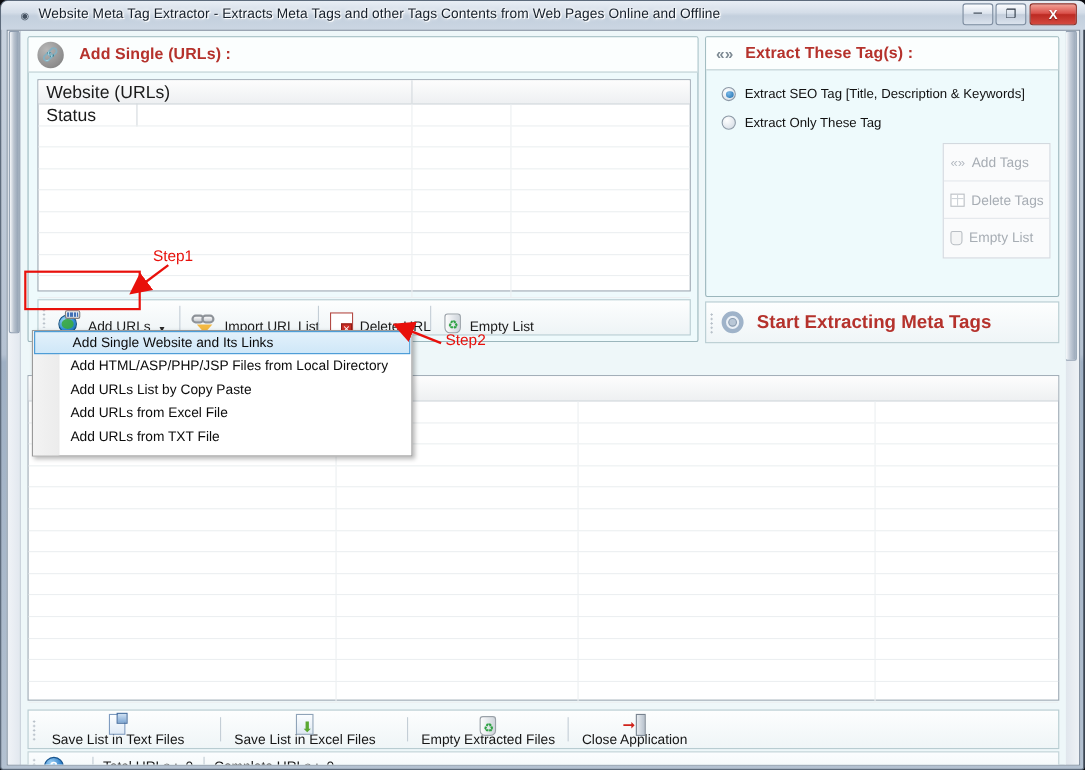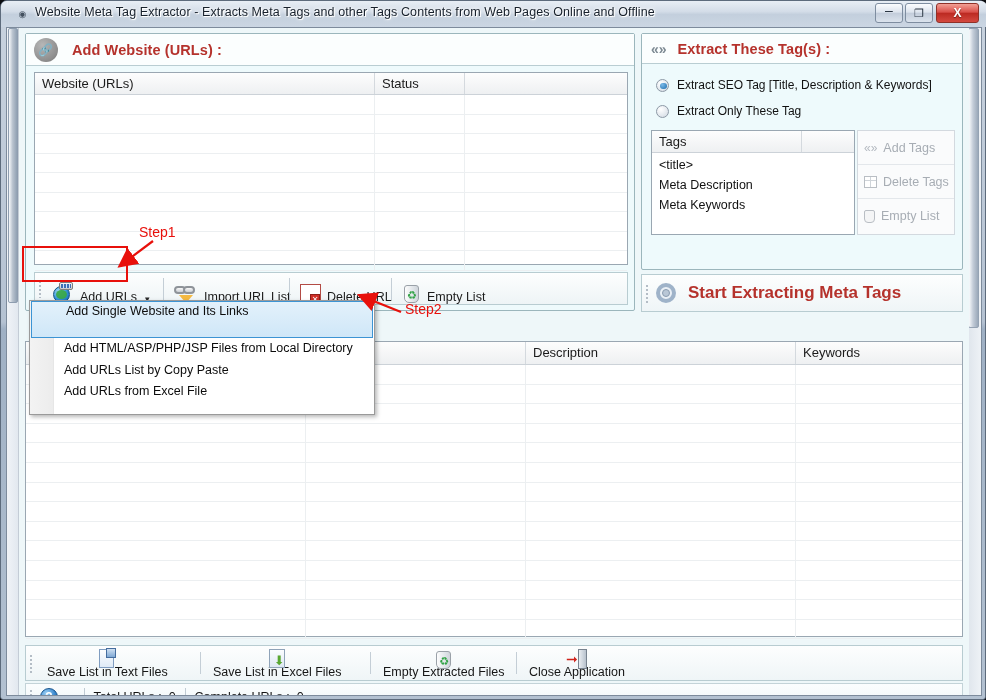--- a/index.html
+++ b/index.html
@@ -117,21 +117,21 @@
 
   
   #url-grid {
     position: absolute; left: 8px; top: 38px; width: 594px; height: 193px;
     background: #fff; border: 1px solid #9aa7b2;
   }
   .gridhead {
     display: flex; height: 22px;
     background: linear-gradient(180deg,#fdfdfd,#eef0f2);
     border-bottom: 1px solid #ccd2d8;
-    font-size: 13px; color: #1a1a1a;
+    font-size: 16px; color: #1a1a1a; flex-direction: column;
   }
   .gridhead .cell { border-right: 1px solid #d4d9de; padding: 3px 0 0 7px; }
   #url-grid .c1 { width: 340px; }
   #url-grid .c2 { width: 90px; }
   #url-grid .c3 { flex: 1; border-right: none; }
   .gridbody { position: relative; }
   .grow { height: 19.5px; border-bottom: 1px solid #eceff1; display:flex; }
   .grow .v1 { width: 340px; border-right: 1px solid #eceff1; }
   .grow .v2 { width: 90px; border-right: 1px solid #eceff1; }
   .grow .v3 { flex: 1; }
@@ -350,21 +350,21 @@
     border-right: 1px solid #e6e6e6;
   }
   .mitem {
     position: relative; height: 21.5px; line-height: 21.5px;
     padding-left: 34px; font-size: 12.5px; color: #0c0c0c;
     white-space: nowrap;
   }
   .mitem.sel {
     background: linear-gradient(180deg,#e3f1fb,#cfe7f8);
     border: 1px solid #3c94d4;
-    margin: 0 1px; height: 37px; line-height: 19.5px;
+    margin: 0 1px; height: 21px; line-height: 19.5px;
   }
 
   
   #hl-addurls {
     position:absolute; left: 21px; top: 245px; width: 106px; height: 36px;
     border: 2.5px solid #e8100b; z-index: 40; pointer-events:none;
   }
   .annot-label {
     position:absolute; font-size: 14px; color:#e8100b; z-index: 41;
     font-family: "Liberation Sans", sans-serif;
@@ -397,21 +397,21 @@
     </div>
     <div id="right-gutter">
       <div id="right-thumb"></div>
     </div>
 
     <div id="page">
 
       <div class="group" id="grp-add">
         <div class="group-head">
           <div id="link-badge">🔗</div>
-          <div class="group-title">Add Website (URLs) :</div>
+          <div class="group-title">Add Single (URLs) :</div>
         </div>
 
         <div id="url-grid">
           <div class="gridhead">
             <div class="cell c1">Website (URLs)</div>
             <div class="cell c2">Status</div>
             <div class="cell c3"></div>
           </div>
           <div class="gridbody" id="url-rows">
               <div class="grow">
@@ -513,31 +513,20 @@
 
         <div class="radio-row" style="left:14px; top:44px;">
           <span class="rad on"></span>
           <span>Extract SEO Tag [Title, Description &amp; Keywords]</span>
         </div>
         <div class="radio-row" style="left:14px; top:70px;">
           <span class="rad"></span>
           <span>Extract Only These Tag</span>
         </div>
 
-        <div id="tags-grid">
-          <div class="gridhead">
-            <div class="cell c1">Tags</div>
-            <div class="cell c2"></div>
-          </div>
-          <div class="taglist" id="tag-rows">
-              <div>&lt;title&gt;</div>
-              <div>Meta Description</div>
-              <div>Meta Keywords</div>
-            </div>
-        </div>
 
         <div id="tags-actions">
           <div class="tagbtn">
             <span class="ico-dis">«»</span>
             <span>Add Tags</span>
           </div>
           <div class="tagbtn">
             <span class="ico-delsm"></span>
             <span>Delete Tags</span>
           </div>
@@ -703,20 +692,21 @@
         <div class="sb-text" style="margin-left:7px;">0</div>
       </div>
 
       <div id="dropdown">
         <div class="strip"></div>
         <div id="menu-items">
             <div class="mitem sel"><span>Add Single Website and Its Links</span></div>
             <div class="mitem"><span>Add HTML/ASP/PHP/JSP Files from Local Directory</span></div>
             <div class="mitem"><span>Add URLs List by Copy Paste</span></div>
             <div class="mitem"><span>Add URLs from Excel File</span></div>
+            <div class="mitem"><span>Add URLs from TXT File</span></div>
           </div>
       </div>
 
     </div>
   </div>
 
   <div id="hl-addurls"></div>
   <div class="annot-label" id="lbl-step1" style="left:138px; top:223px;">Step1</div>
   <div class="annot-label" id="lbl-step2" style="left:404px; top:300px;">Step2</div>
 

